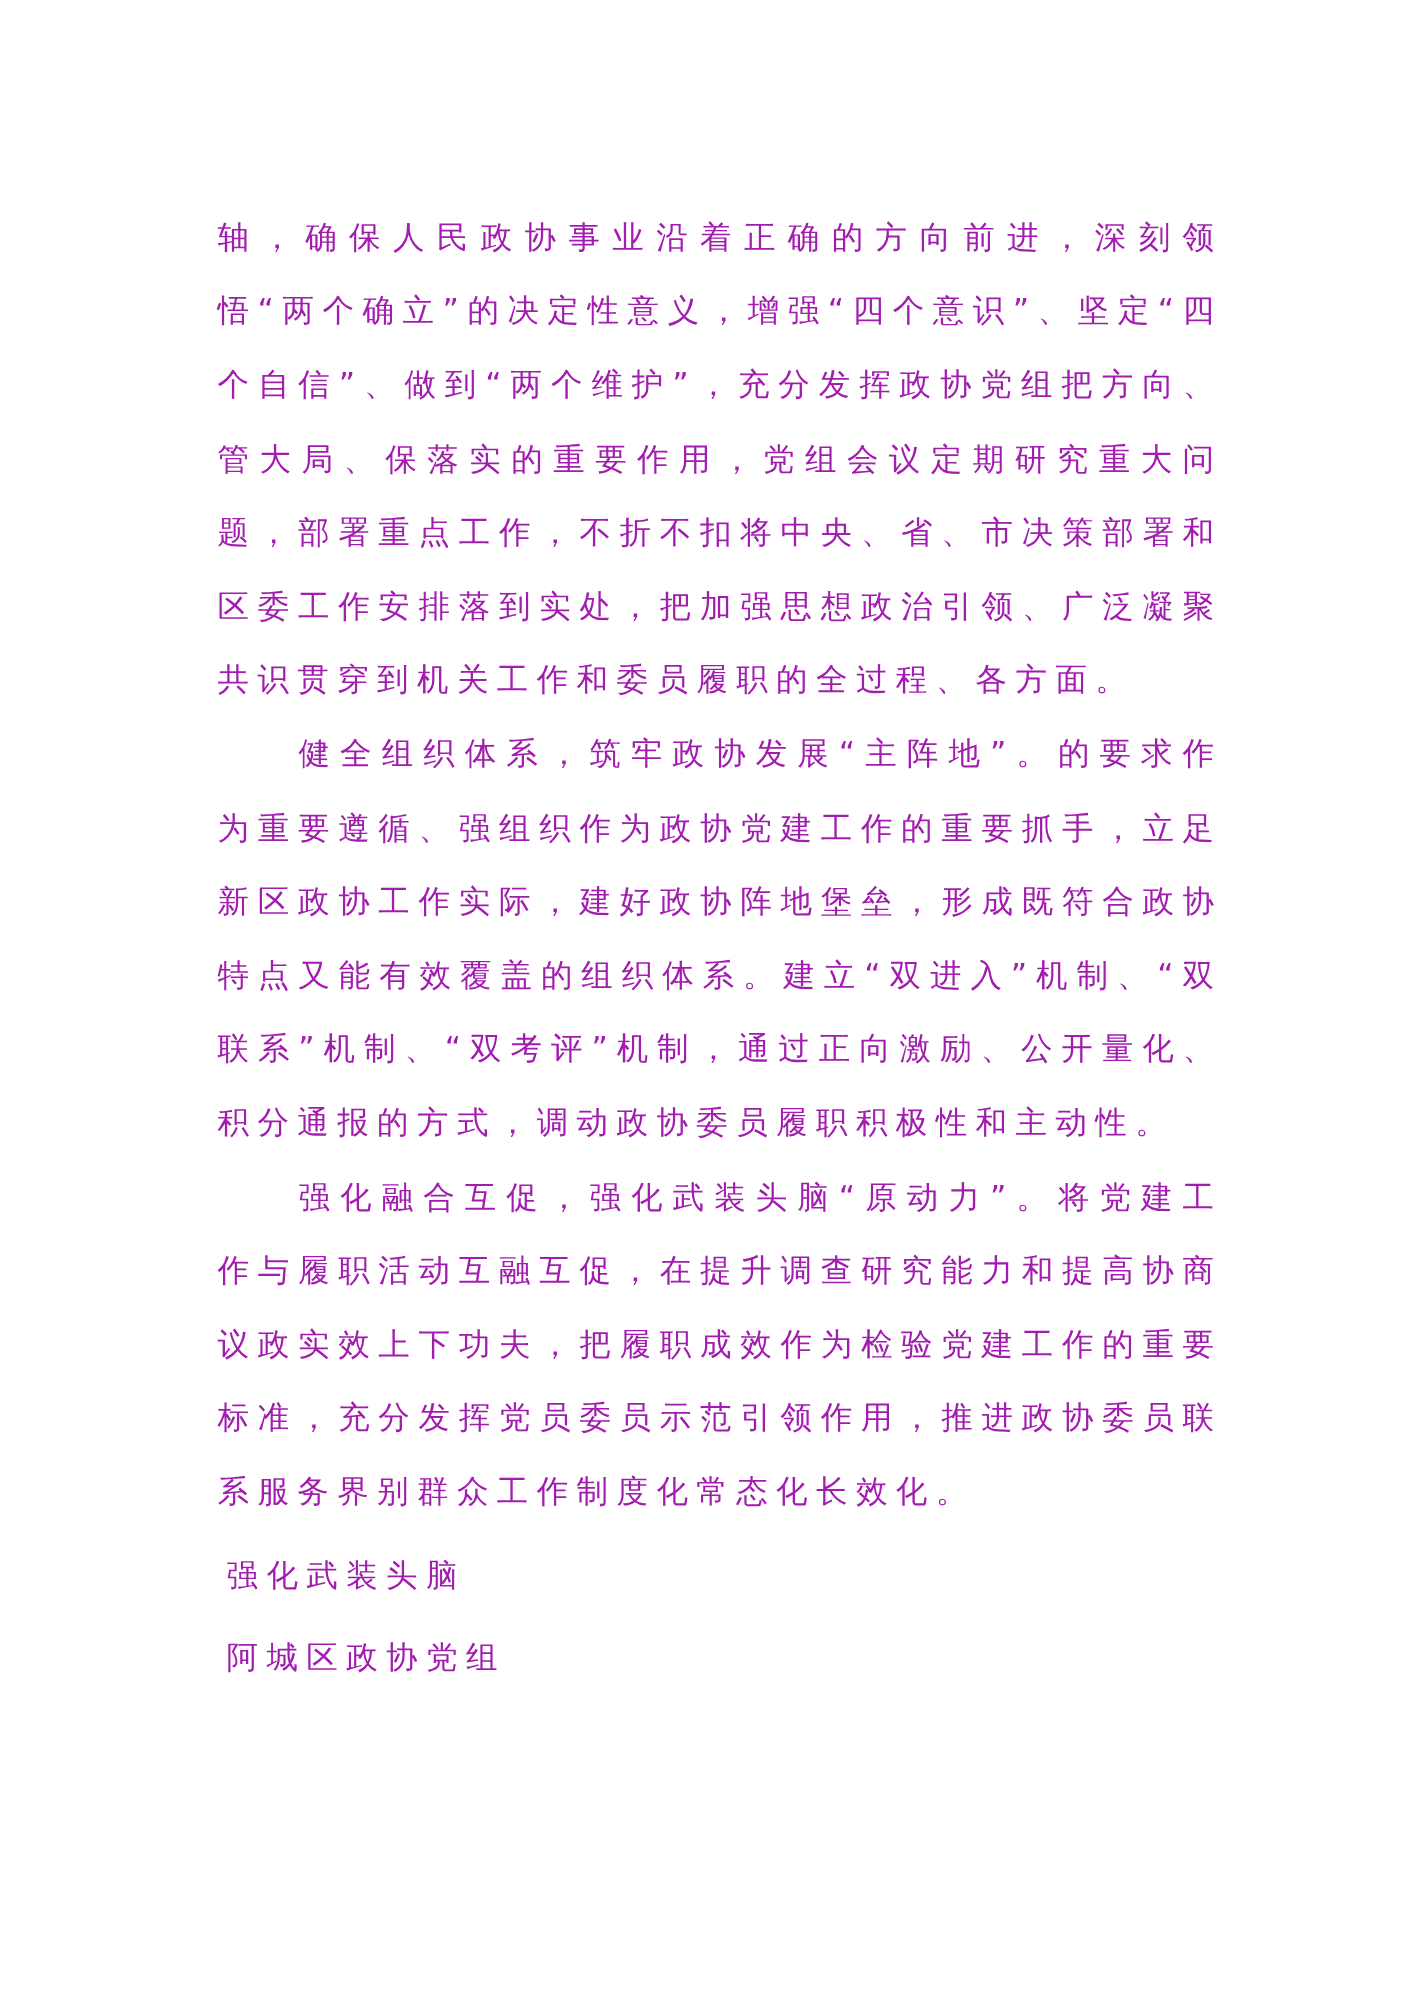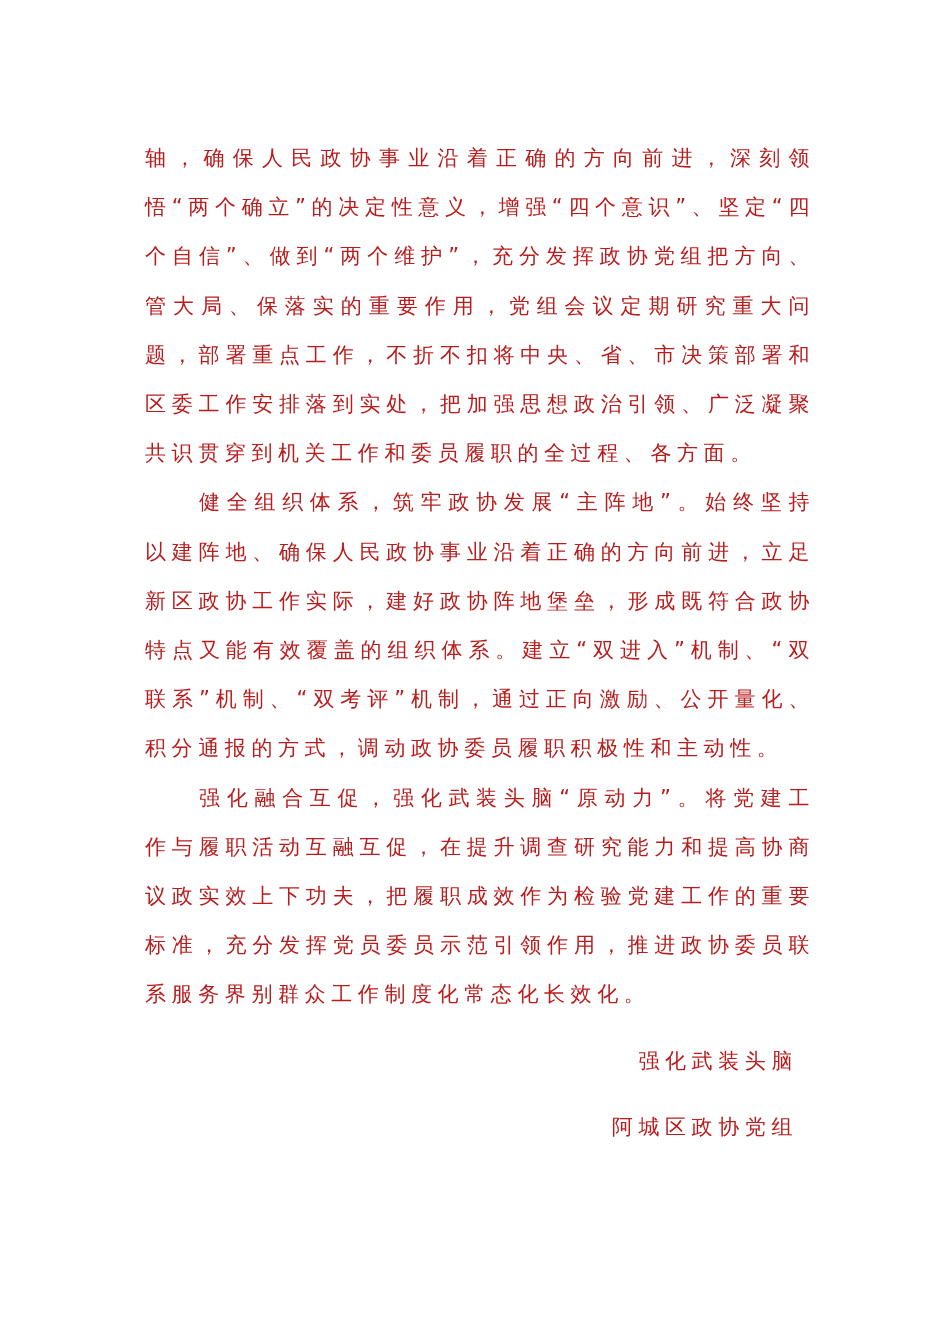--- a/index.html
+++ b/index.html
@@ -4,30 +4,30 @@
 <style>
   html, body { margin: 0; padding: 0; background: #ffffff; }
   body { width: 950px; height: 1344px; position: relative; overflow: hidden; }
   .page {
     position: absolute;
     left: 145px;
     top: 134px;
     width: 670px;
     font-family: "DejaVu Sans", "Liberation Sans", sans-serif;
     font-size: 21px;
-    color: #b91c1c;
+    color: #a21caf;
     letter-spacing: 5.6px;
     line-height: 49.2px;
   }
   .para { margin: 0; text-align: justify; text-align-last: left; }
   .indent { text-indent: 54px; }
-  .plain { margin: 17px; text-align: right; }
+  .plain { margin: 6px; }
 </style>
 </head>
 <body>
 
 <div class="page">
   <p class="para">轴，确保人民政协事业沿着正确的方向前进，深刻领悟“两个确立”的决定性意义，增强“四个意识”、坚定“四个自信”、做到“两个维护”，充分发挥政协党组把方向、管大局、保落实的重要作用，党组会议定期研究重大问题，部署重点工作，不折不扣将中央、省、市决策部署和区委工作安排落到实处，把加强思想政治引领、广泛凝聚共识贯穿到机关工作和委员履职的全过程、各方面。</p>
-  <p class="para indent">健全组织体系，筑牢政协发展“主阵地”。始终坚持以建阵地、确保人民政协事业沿着正确的方向前进，立足新区政协工作实际，建好政协阵地堡垒，形成既符合政协特点又能有效覆盖的组织体系。建立“双进入”机制、“双联系”机制、“双考评”机制，通过正向激励、公开量化、积分通报的方式，调动政协委员履职积极性和主动性。</p>
+  <p class="para indent">健全组织体系，筑牢政协发展“主阵地”。的要求作为重要遵循、强组织作为政协党建工作的重要抓手，立足新区政协工作实际，建好政协阵地堡垒，形成既符合政协特点又能有效覆盖的组织体系。建立“双进入”机制、“双联系”机制、“双考评”机制，通过正向激励、公开量化、积分通报的方式，调动政协委员履职积极性和主动性。</p>
   <p class="para indent">强化融合互促，强化武装头脑“原动力”。将党建工作与履职活动互融互促，在提升调查研究能力和提高协商议政实效上下功夫，把履职成效作为检验党建工作的重要标准，充分发挥党员委员示范引领作用，推进政协委员联系服务界别群众工作制度化常态化长效化。</p>
   <p class="plain">强化武装头脑</p>
   <p class="plain">阿城区政协党组</p>
 </div>
 
 </body></html>

